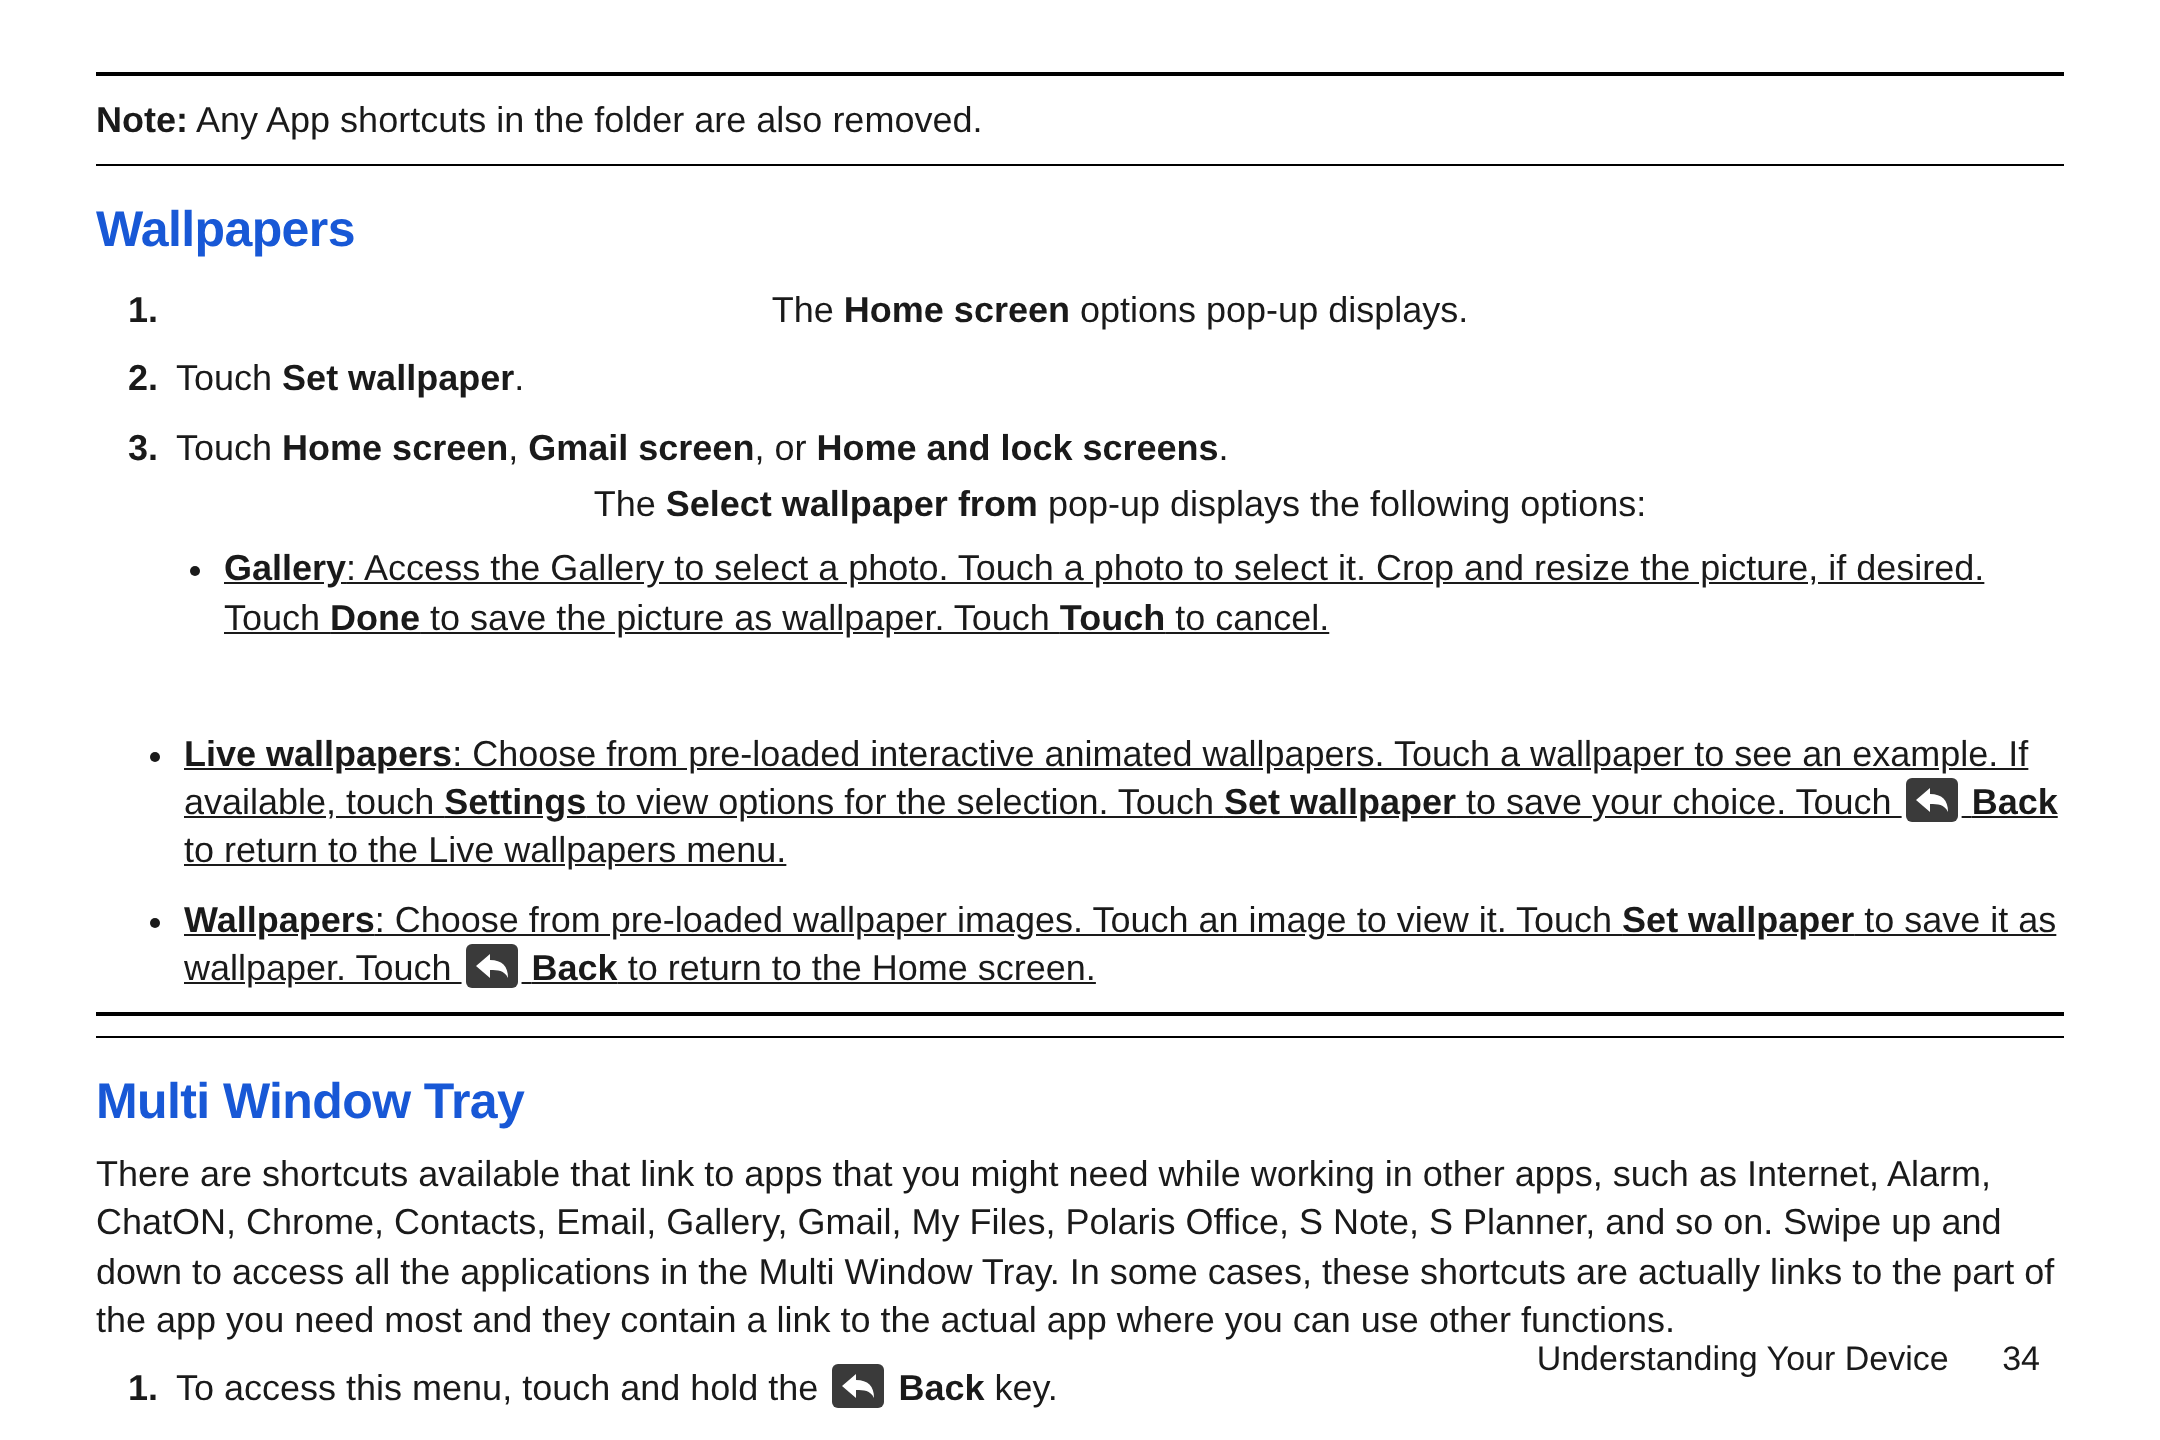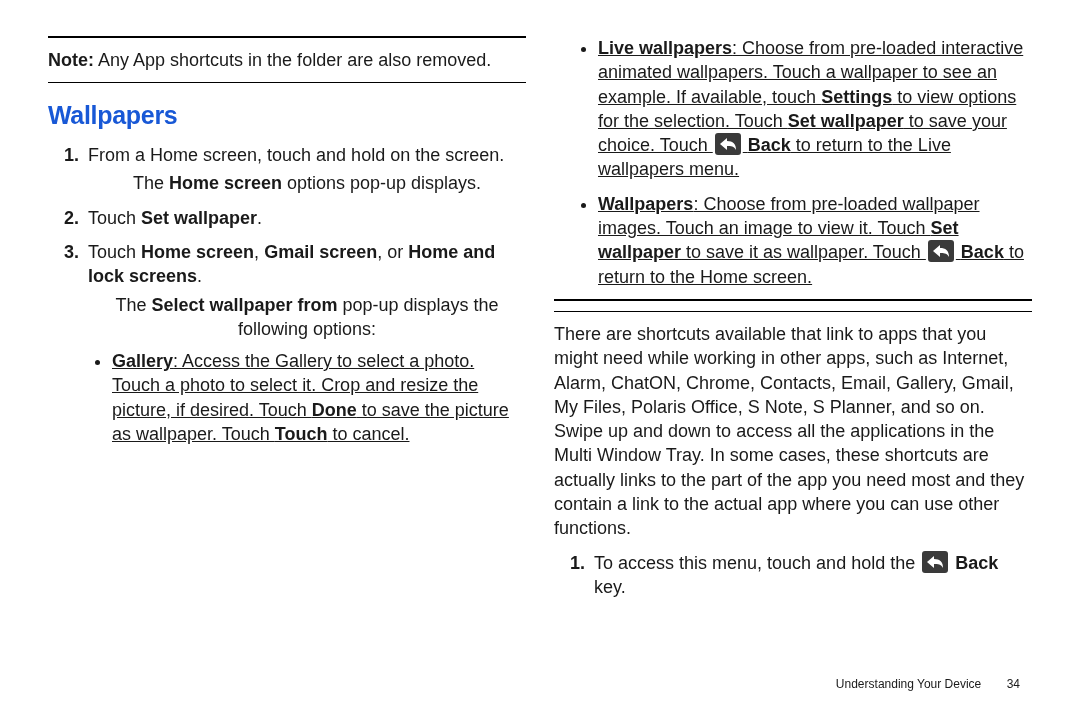--- a/index.html
+++ b/index.html
@@ -16,20 +16,21 @@
   .page {
     box-sizing: border-box;
     padding: 30px 48px 20px 48px;
     width: 1080px;
     height: 720px;
     position: relative;
   }
   .cols {
     display: flex;
     gap: 28px;
+    flex-direction: column;
   }
   .col {
     flex: 1 1 0;
     min-width: 0;
   }
   .hr-strong {
     border: none;
     border-top: 2.5px solid #000;
     margin: 6px 0 10px 0;
   }
@@ -82,42 +83,41 @@
   }
   .back-icon svg {
     position: absolute;
     left: 2px; top: 2px;
     width: 22px; height: 18px;
   }
   .footer {
     position: absolute;
     bottom: 28px;
     right: 60px;
-    font-size: 12px;
+    font-size: 17px;
   }
   .footer .pn { margin-left: 22px; }
 </style>
 </head>
 <body>
 
 <div class="page">
   <div class="cols">
 
     <div class="col">
       <hr class="hr-strong">
       <p>
         <b>Note:</b><span> Any App shortcuts in the folder are also removed.</span>
       </p>
       <hr class="hr-thin">
 
       <h2 class="section">Wallpapers</h2>
 
       <ol class="steps">
         <li>
-          <span>From a Home screen, touch and hold on the screen.</span>
           <div class="sub">
             <span>The </span><b>Home screen</b><span> options pop-up displays.</span>
           </div>
         </li>
         <li>
           <span>Touch </span><b>Set wallpaper</b><span>.</span>
         </li>
         <li>
           <span>Touch </span><b>Home screen</b><span>, </span><b>Gmail screen</b><span>, or </span><b>Home and lock screens</b><span>.</span>
           <div class="sub">
@@ -146,20 +146,21 @@
           <span class="back-icon"><svg viewBox="0 0 22 18">
                 <path d="M3 9 L10 3 L10 6 C16 6 19 9 19 15 C17 11 14 11 10 11 L10 15 Z" fill="#fff"></path>
               </svg></span>
           <b>Back</b><span> to return to the Home screen.</span>
         </li>
       </ul>
 
       <hr class="hr-strong">
       <hr class="hr-thin">
 
+      <h2 class="section">Multi Window Tray</h2>
       <p>There are shortcuts available that link to apps that you might need while working in other apps, such as Internet, Alarm, ChatON, Chrome, Contacts, Email, Gallery, Gmail, My Files, Polaris Office, S Note, S Planner, and so on. Swipe up and down to access all the applications in the Multi Window Tray. In some cases, these shortcuts are actually links to the part of the app you need most and they contain a link to the actual app where you can use other functions.</p>
 
       <ol class="steps">
         <li>
           <span>To access this menu, touch and hold the </span>
           <span class="back-icon"><svg viewBox="0 0 22 18">
                 <path d="M3 9 L10 3 L10 6 C16 6 19 9 19 15 C17 11 14 11 10 11 L10 15 Z" fill="#fff"></path>
               </svg></span>
           <b>Back</b><span> key.</span>
         </li>

